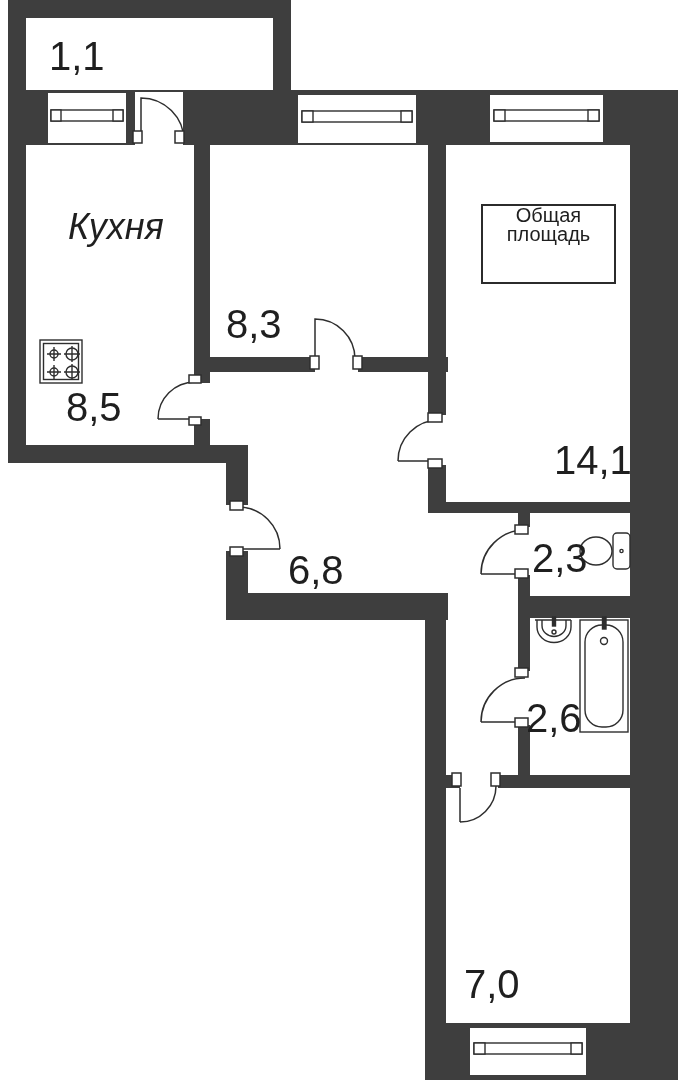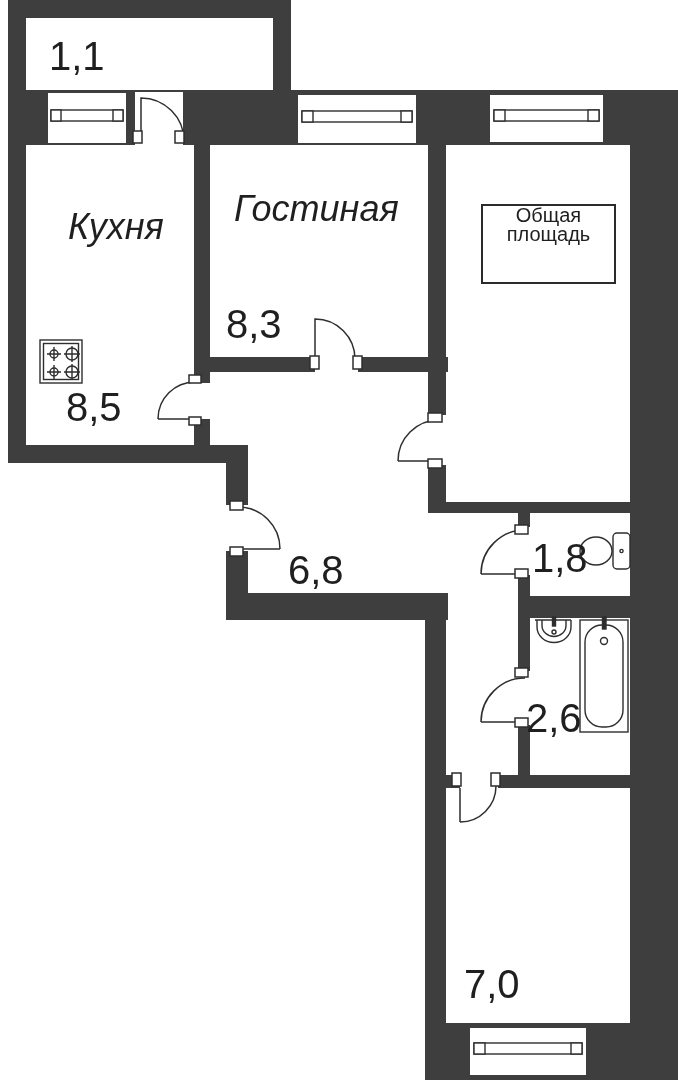--- a/index.html
+++ b/index.html
@@ -147,24 +147,24 @@
         <rect x="577" y="625" width="38" height="102" rx="17"></rect>
         <rect x="594.5" y="617" width="3.5" height="12" fill="#2e2e2e"></rect>
         <circle cx="596" cy="641" r="3.5"></circle>
       </g>
     </g>
   </svg>
 
   <div class="lbl num" style="left:41px;top:34px">1,1</div>
   <div class="lbl nm" style="left:60px;top:206px">Кухня</div>
   <div class="lbl num" style="left:58px;top:385px">8,5</div>
-  <div class="lbl nm" style="left:226px;top:188px">Гостиная</div>
   <div class="lbl num" style="left:218px;top:302px">8,3</div>
+  <div class="lbl num" style="left:546px;top:438px">14,1</div>
   <div class="lbl num" style="left:280px;top:548px">6,8</div>
-  <div class="lbl num" style="left:524px;top:536px">1,8</div>
+  <div class="lbl num" style="left:524px;top:536px">2,3</div>
   <div class="lbl num" style="left:518px;top:696px">2,6</div>
   <div class="lbl num" style="left:456px;top:962px">7,0</div>
 
   <div id="infobox">
     <div id="ib-right">
       <div class="ib-cap">Общая</div>
       <div class="ib-cap">площадь</div>
     </div>
   </div>
 

